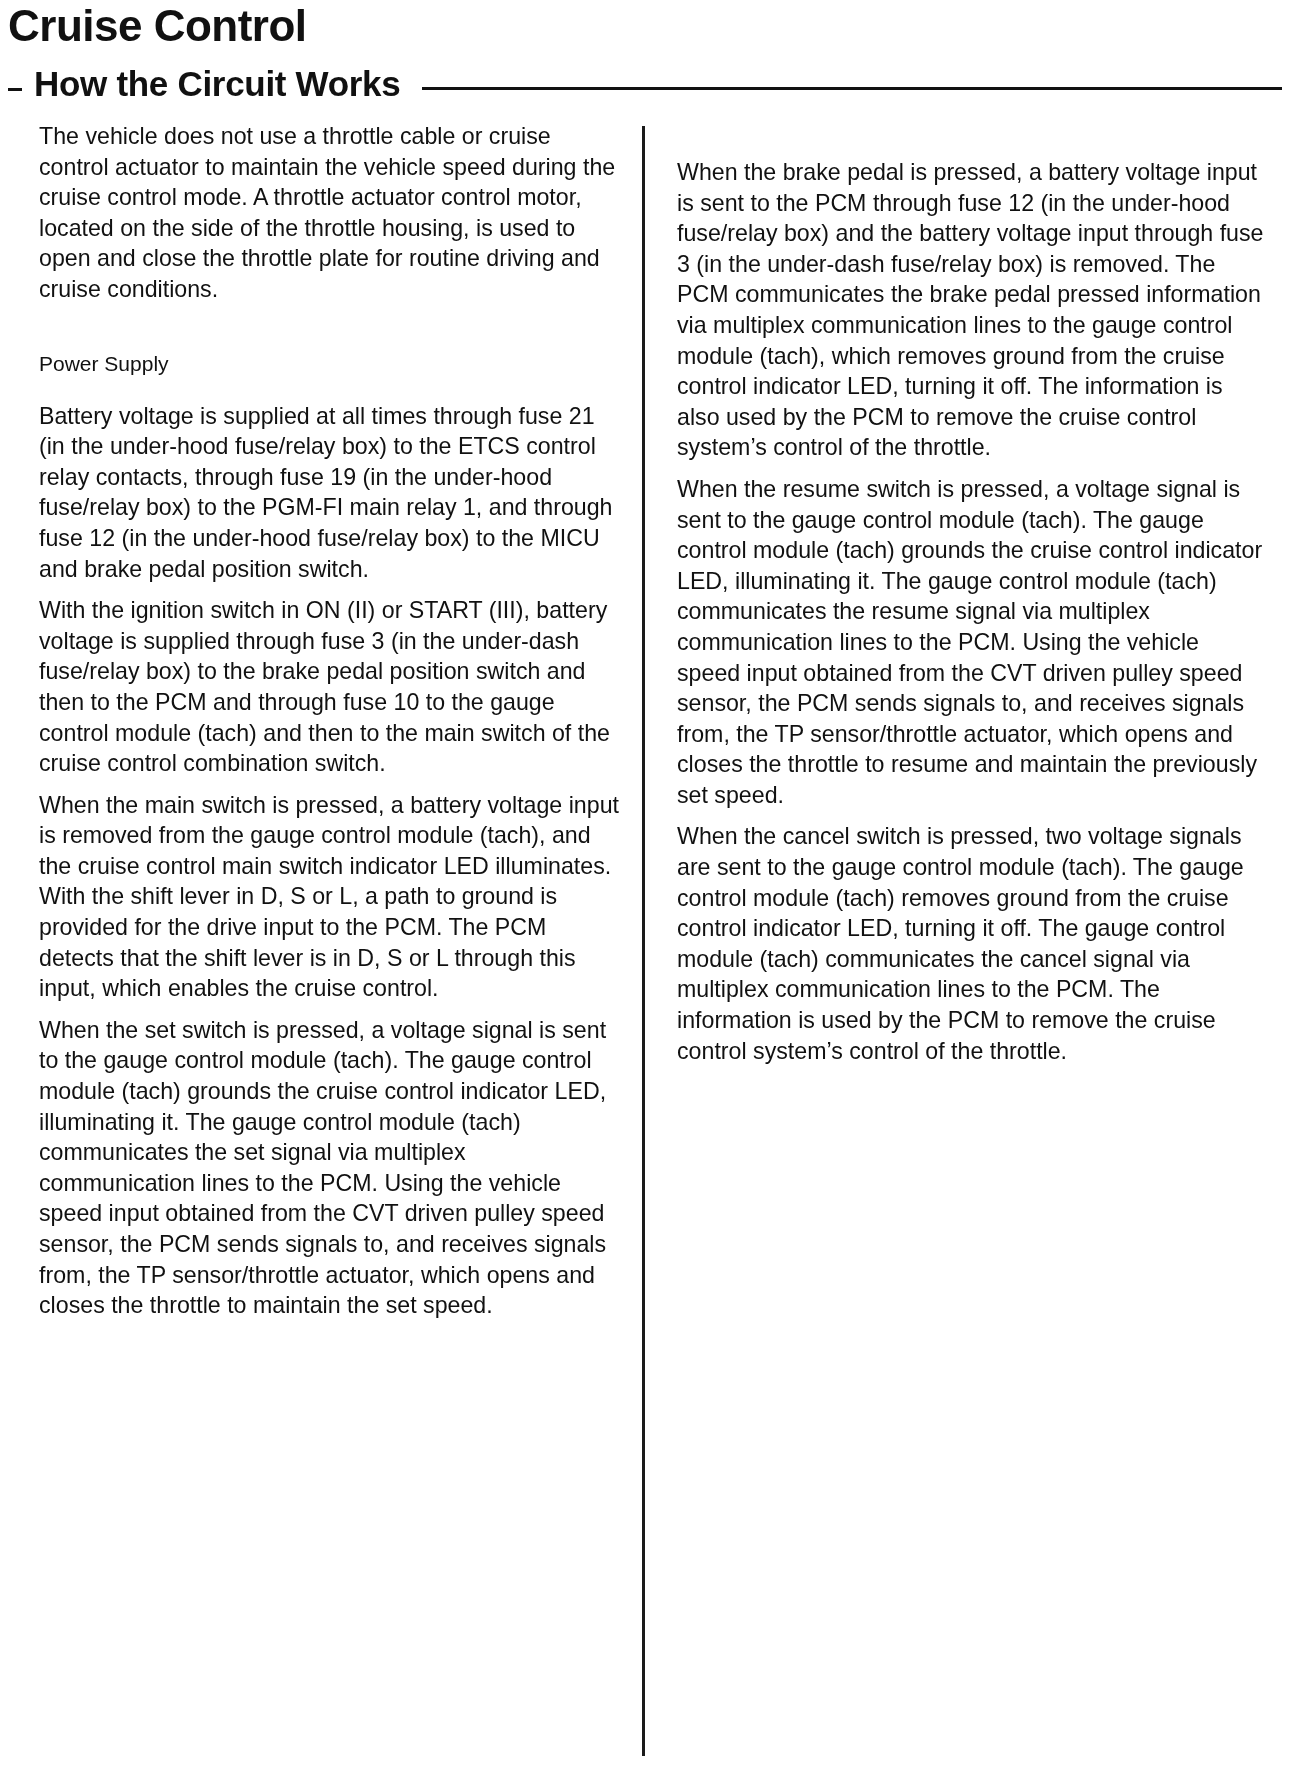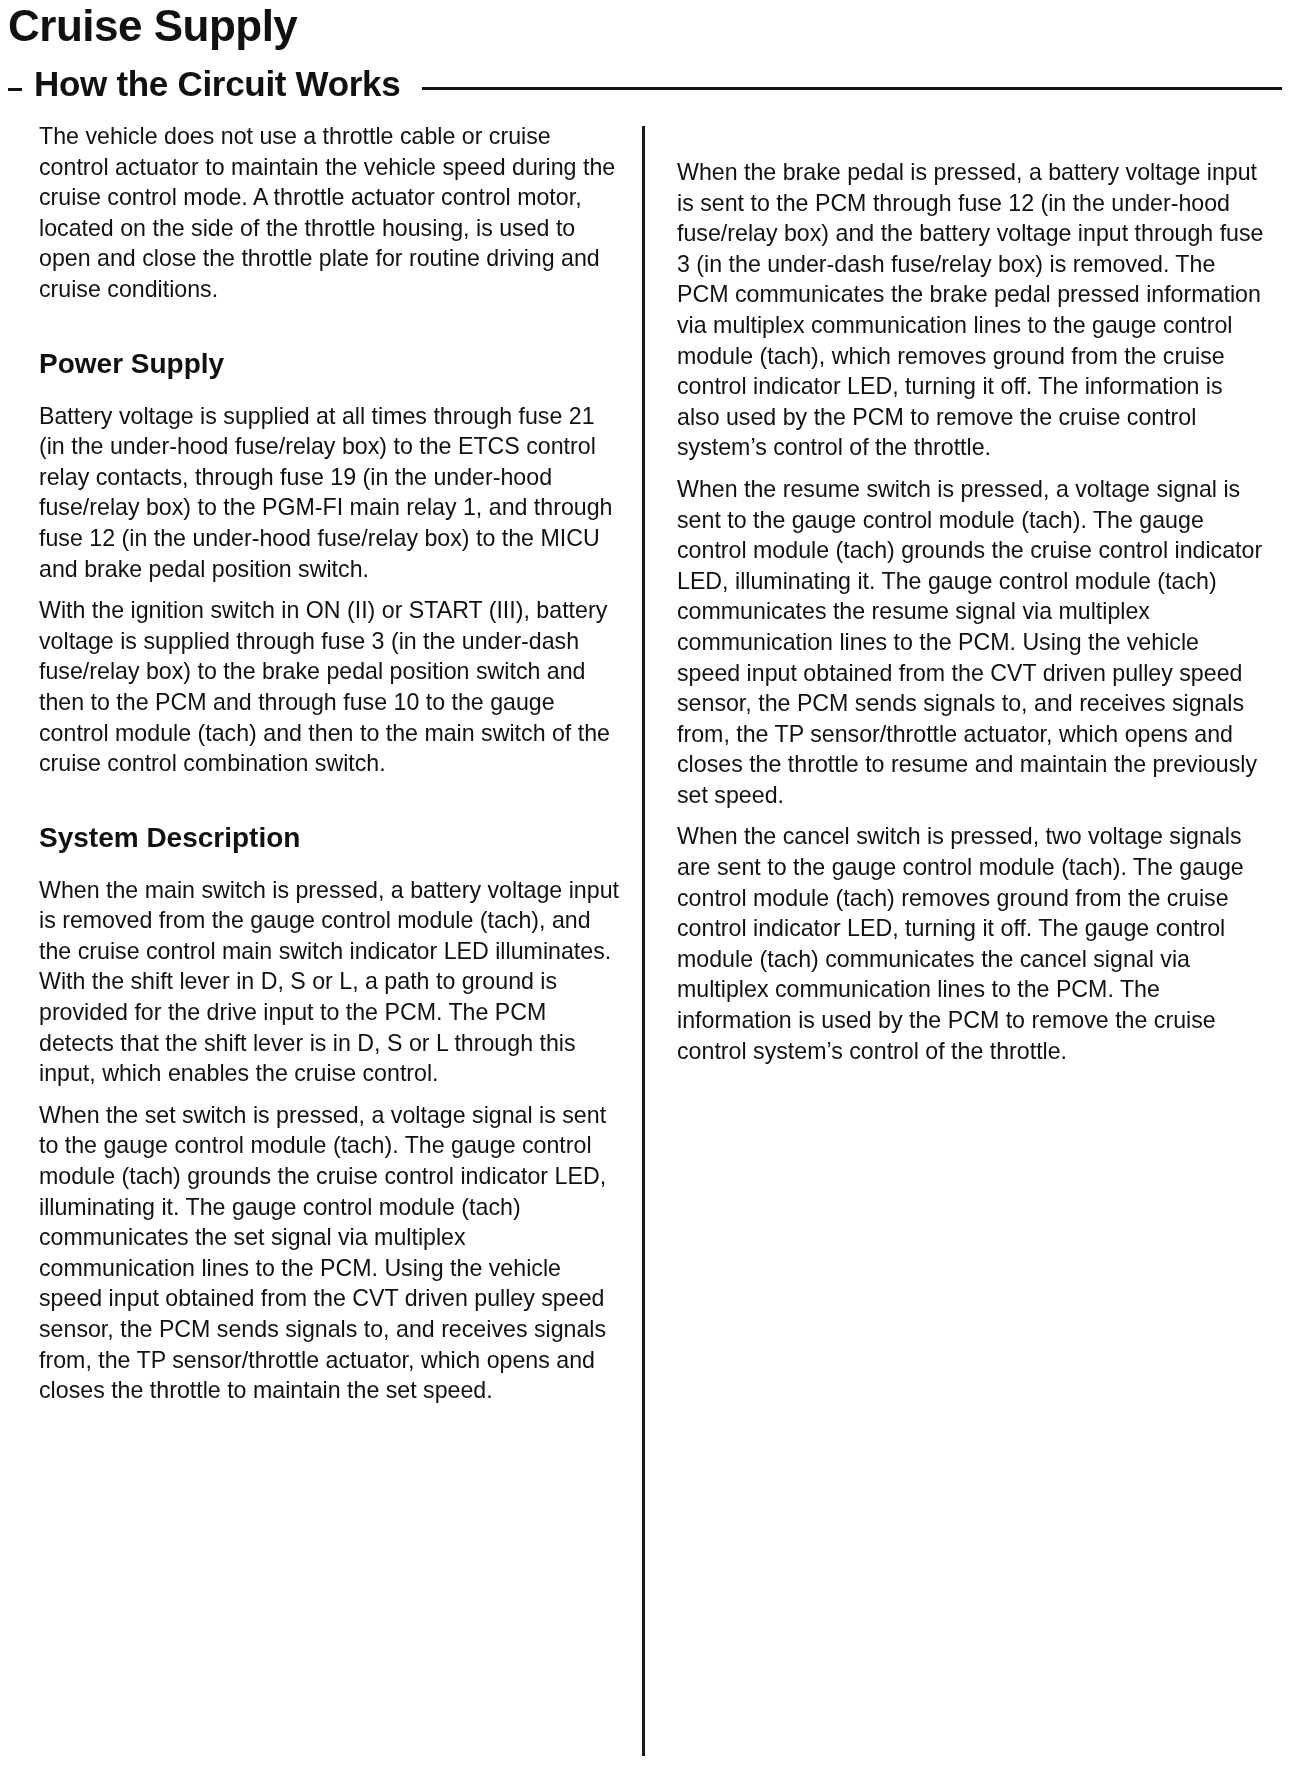--- a/index.html
+++ b/index.html
@@ -27,43 +27,42 @@
   }
   .col-divider {
     position: absolute; left: 642px; top: 126px; width: 3px; height: 1630px; background: #1a1a1a;
   }
   .column {
     position: absolute; top: 121px; font-size: 23.2px; line-height: 30.6px;
   }
   .col-left { left: 39px; width: 580px; }
   .col-right { left: 677px; width: 590px; margin-top: 36px; }
   .para { margin: 0 0 11px 0; }
-  .subhead { font-weight: bold; font-size: 28px; margin: 44px 0 22px 0; line-height: 30px; }
+  .subhead { font-weight: normal; font-size: 21px; margin: 44px 0 22px 0; line-height: 30px; }
 </style>
 </head>
 <body>
 
-<h1 class="page-title">Cruise Supply</h1>
+<h1 class="page-title">Cruise Control</h1>
 
 <div class="section-header">
   <div class="section-dash"></div>
   <div class="section-title">How the Circuit Works</div>
   <div class="section-rule"></div>
 </div>
 
 <div class="col-divider"></div>
 
 <div class="column col-left">
   <p class="para">The vehicle does not use a throttle cable or cruise control actuator to maintain the vehicle speed during the cruise control mode. A throttle actuator control motor, located on the side of the throttle housing, is used to open and close the throttle plate for routine driving and cruise conditions.</p>
 
   <div class="subhead">Power Supply</div>
   <p class="para">Battery voltage is supplied at all times through fuse 21 (in the under-hood fuse/relay box) to the ETCS control relay contacts, through fuse 19 (in the under-hood fuse/relay box) to the PGM-FI main relay 1, and through fuse 12 (in the under-hood fuse/relay box) to the MICU and brake pedal position switch.</p>
   <p class="para">With the ignition switch in ON (II) or START (III), battery voltage is supplied through fuse 3 (in the under-dash fuse/relay box) to the brake pedal position switch and then to the PCM and through fuse 10 to the gauge control module (tach) and then to the main switch of the cruise control combination switch.</p>
 
-  <div class="subhead">System Description</div>
   <p class="para">When the main switch is pressed, a battery voltage input is removed from the gauge control module (tach), and the cruise control main switch indicator LED illuminates.  With the shift lever in D, S or L, a path to ground is provided for the drive input to the PCM.  The PCM detects that the shift lever is in D, S or L through this input, which enables the cruise control.</p>
   <p class="para">When the set switch is pressed, a voltage signal is sent to the gauge control module (tach).  The gauge control module (tach) grounds the cruise control indicator LED, illuminating it.  The gauge control module (tach) communicates the set signal via multiplex communication lines to the PCM. Using the vehicle speed input obtained from the CVT driven pulley speed sensor, the PCM sends signals to, and receives signals from, the TP sensor/throttle actuator, which opens and closes the throttle to maintain the set speed.</p>
 </div>
 
 <div class="column col-right">
   <p class="para">When the brake pedal is pressed, a battery voltage input is sent to the PCM through fuse 12 (in the under-hood fuse/relay box) and the battery voltage input through fuse 3 (in the under-dash fuse/relay box) is removed.  The PCM communicates the brake pedal pressed information via multiplex communication lines to the gauge control module (tach), which removes ground from the cruise control indicator LED, turning it off.  The information is also used by the PCM to remove the cruise control system’s control of the throttle.</p>
   <p class="para">When the resume switch is pressed, a voltage signal is sent to the gauge control module (tach). The gauge control module (tach) grounds the cruise control indicator LED, illuminating it.  The gauge control module (tach) communicates the resume signal via multiplex communication lines to the PCM.  Using the vehicle speed input obtained from the CVT driven pulley speed sensor, the PCM sends signals to, and receives signals from, the TP sensor/throttle actuator, which opens and closes the throttle to resume and maintain the previously set speed.</p>
   <p class="para">When the cancel switch is pressed, two voltage signals are sent to the gauge control module (tach).  The gauge control module (tach) removes ground from the cruise control indicator LED, turning it off.  The gauge control module (tach) communicates the cancel signal via multiplex communication lines to the PCM.  The information is used by the PCM to remove the cruise control system’s control of the throttle.</p>
 </div>
 

